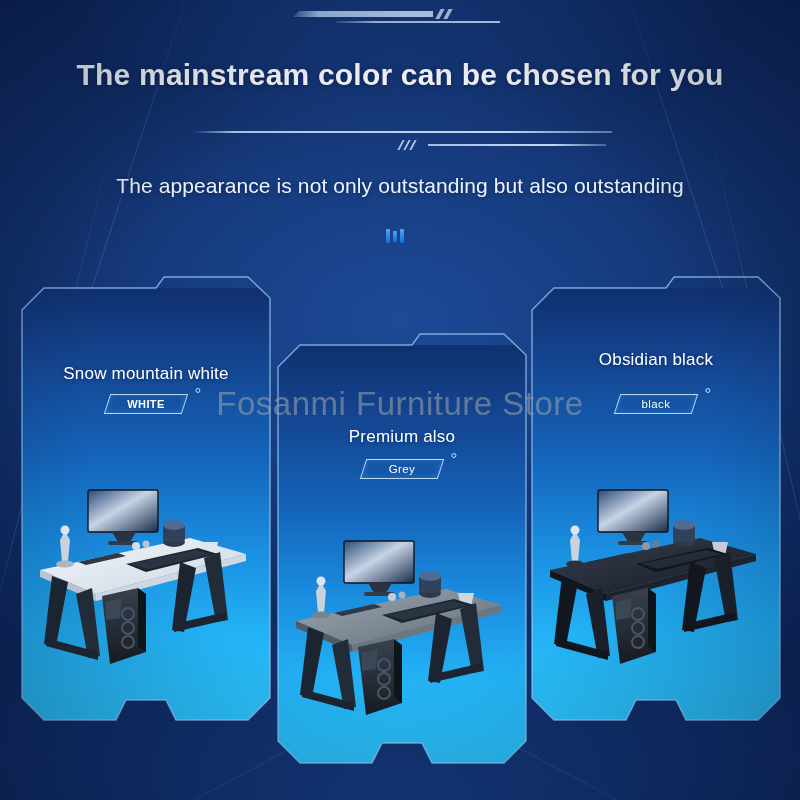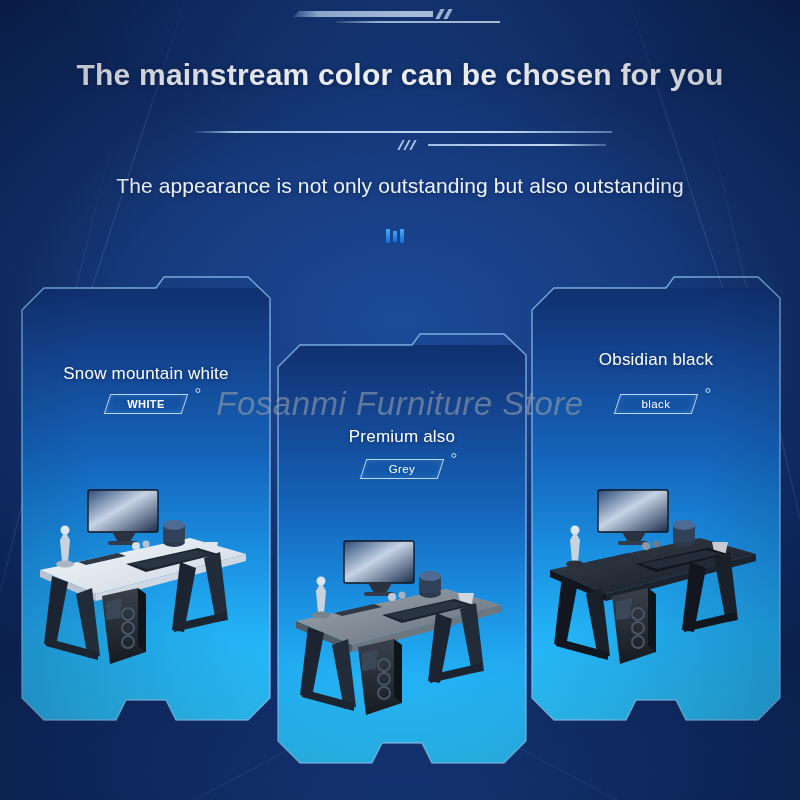--- a/index.html
+++ b/index.html
@@ -179,21 +179,20 @@
   .watermark {
     position:absolute; left:0; right:0; top:385px;
     text-align:center;
     font-size:33px;
     font-weight:400;
     color:rgba(150,158,168,.60);
     letter-spacing:.5px;
     z-index:6;
     pointer-events:none;
     white-space:nowrap;
-    font-style:italic;
   }
 </style>
 </head>
 <body>
 
 <div id="stage">
 
   <div class="bg-diag" style="left:120px;top:-60px;height:520px;transform:rotate(18deg);"></div>
   <div class="bg-diag" style="left:40px;top:120px;height:620px;transform:rotate(14deg);"></div>
   <div class="bg-diag" style="left:700px;top:-60px;height:560px;transform:rotate(-18deg);"></div>

